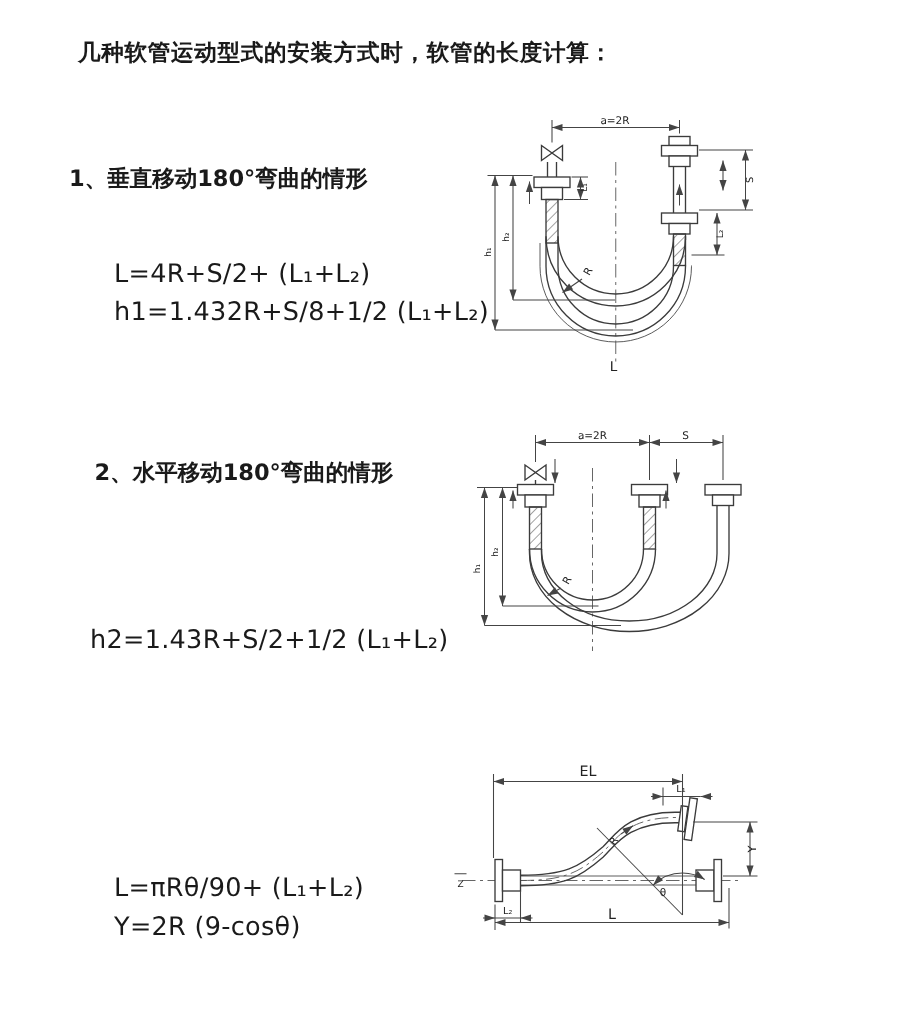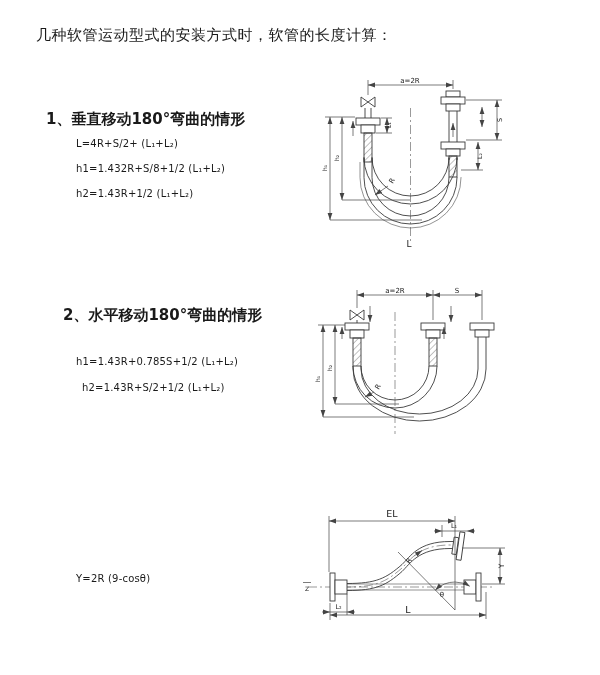--- a/index.html
+++ b/index.html
@@ -1,45 +1,44 @@
 <!DOCTYPE html>
 <html><head>
 <meta charset="utf-8">
 <style>
   html,body{margin:0;padding:0;background:#fff;}
   .page{position:relative;width:600px;height:675px;background:#fff;overflow:hidden;
         font-family:"DejaVu Sans","Liberation Sans",sans-serif;color:#1a1a1a;}
-  .title{position:absolute;left:36px;top:26px;font-size:15px;font-weight:normal;letter-spacing:.5px;white-space:nowrap;}
+  .title{position:absolute;left:52px;top:26px;font-size:15px;font-weight:bold;letter-spacing:.5px;white-space:nowrap;}
   .heading{position:absolute;font-size:15px;font-weight:bold;white-space:nowrap;text-align:center;}
-  .formula{position:absolute;font-size:10px;white-space:nowrap;letter-spacing:.2px;}
+  .formula{position:absolute;font-size:17px;white-space:nowrap;letter-spacing:.2px;margin-top:35px;}
   svg{position:absolute;overflow:visible;}
   .ln{stroke:#3b3b3b;stroke-width:.9;fill:none;}
   .th{stroke:#4a4a4a;stroke-width:.6;fill:none;}
   .dim{stroke:#444;stroke-width:.7;fill:none;}
   .cl{stroke:#555;stroke-width:.6;fill:none;stroke-dasharray:9 3 2 3;}
   .fl{fill:#fff;stroke:#3b3b3b;stroke-width:.9;}
   .hz1{stroke:#3b3b3b;stroke-width:.9;}
   .lb{font-family:"DejaVu Sans",sans-serif;fill:#222;}
 </style>
 </head>
 <body>
 
 <div class="page">
 
   <div class="title">几种软管运动型式的安装方式时，软管的长度计算：</div>
 
   <div class="heading" style="left:46px;top:110px">1、垂直移动180°弯曲的情形</div>
   <div class="formula" style="left:76px;top:138px">L=4R+S/2+ (L₁+L₂)</div>
   <div class="formula" style="left:76px;top:163px">h1=1.432R+S/8+1/2 (L₁+L₂)</div>
-  <div class="formula" style="left:76px;top:188px">h2=1.43R+1/2 (L₁+L₂)</div>
 
   <div class="heading" style="left:63px;top:306px">2、水平移动180°弯曲的情形</div>
-  <div class="formula" style="left:76px;top:356px">h1=1.43R+0.785S+1/2 (L₁+L₂)</div>
-  <div class="formula" style="left:82px;top:382px">h2=1.43R+S/2+1/2 (L₁+L₂)</div>
-
+  <div class="formula" style="left:60px;top:382px">h2=1.43R+S/2+1/2 (L₁+L₂)</div>
+
+  <div class="formula" style="left:76px;top:547px">L=πRθ/90+ (L₁+L₂)</div>
   <div class="formula" style="left:76px;top:573px">Y=2R (9-cosθ)</div>
 
   <svg style="left:306px;top:66px" width="288" height="190" viewBox="0 0 288 190">
     <defs>
       <marker id="a1" orient="auto" markerUnits="userSpaceOnUse" markerWidth="8" markerHeight="6" refX="7.5" refY="3">
         <path d="M0.5,0.6 L7.5,3 L0.5,5.4 z" fill="#444"></path>
       </marker>
       <marker id="a1s" orient="auto-start-reverse" markerUnits="userSpaceOnUse" markerWidth="8" markerHeight="6" refX="7.5" refY="3">
         <path d="M0.5,0.6 L7.5,3 L0.5,5.4 z" fill="#444"></path>
       </marker>

